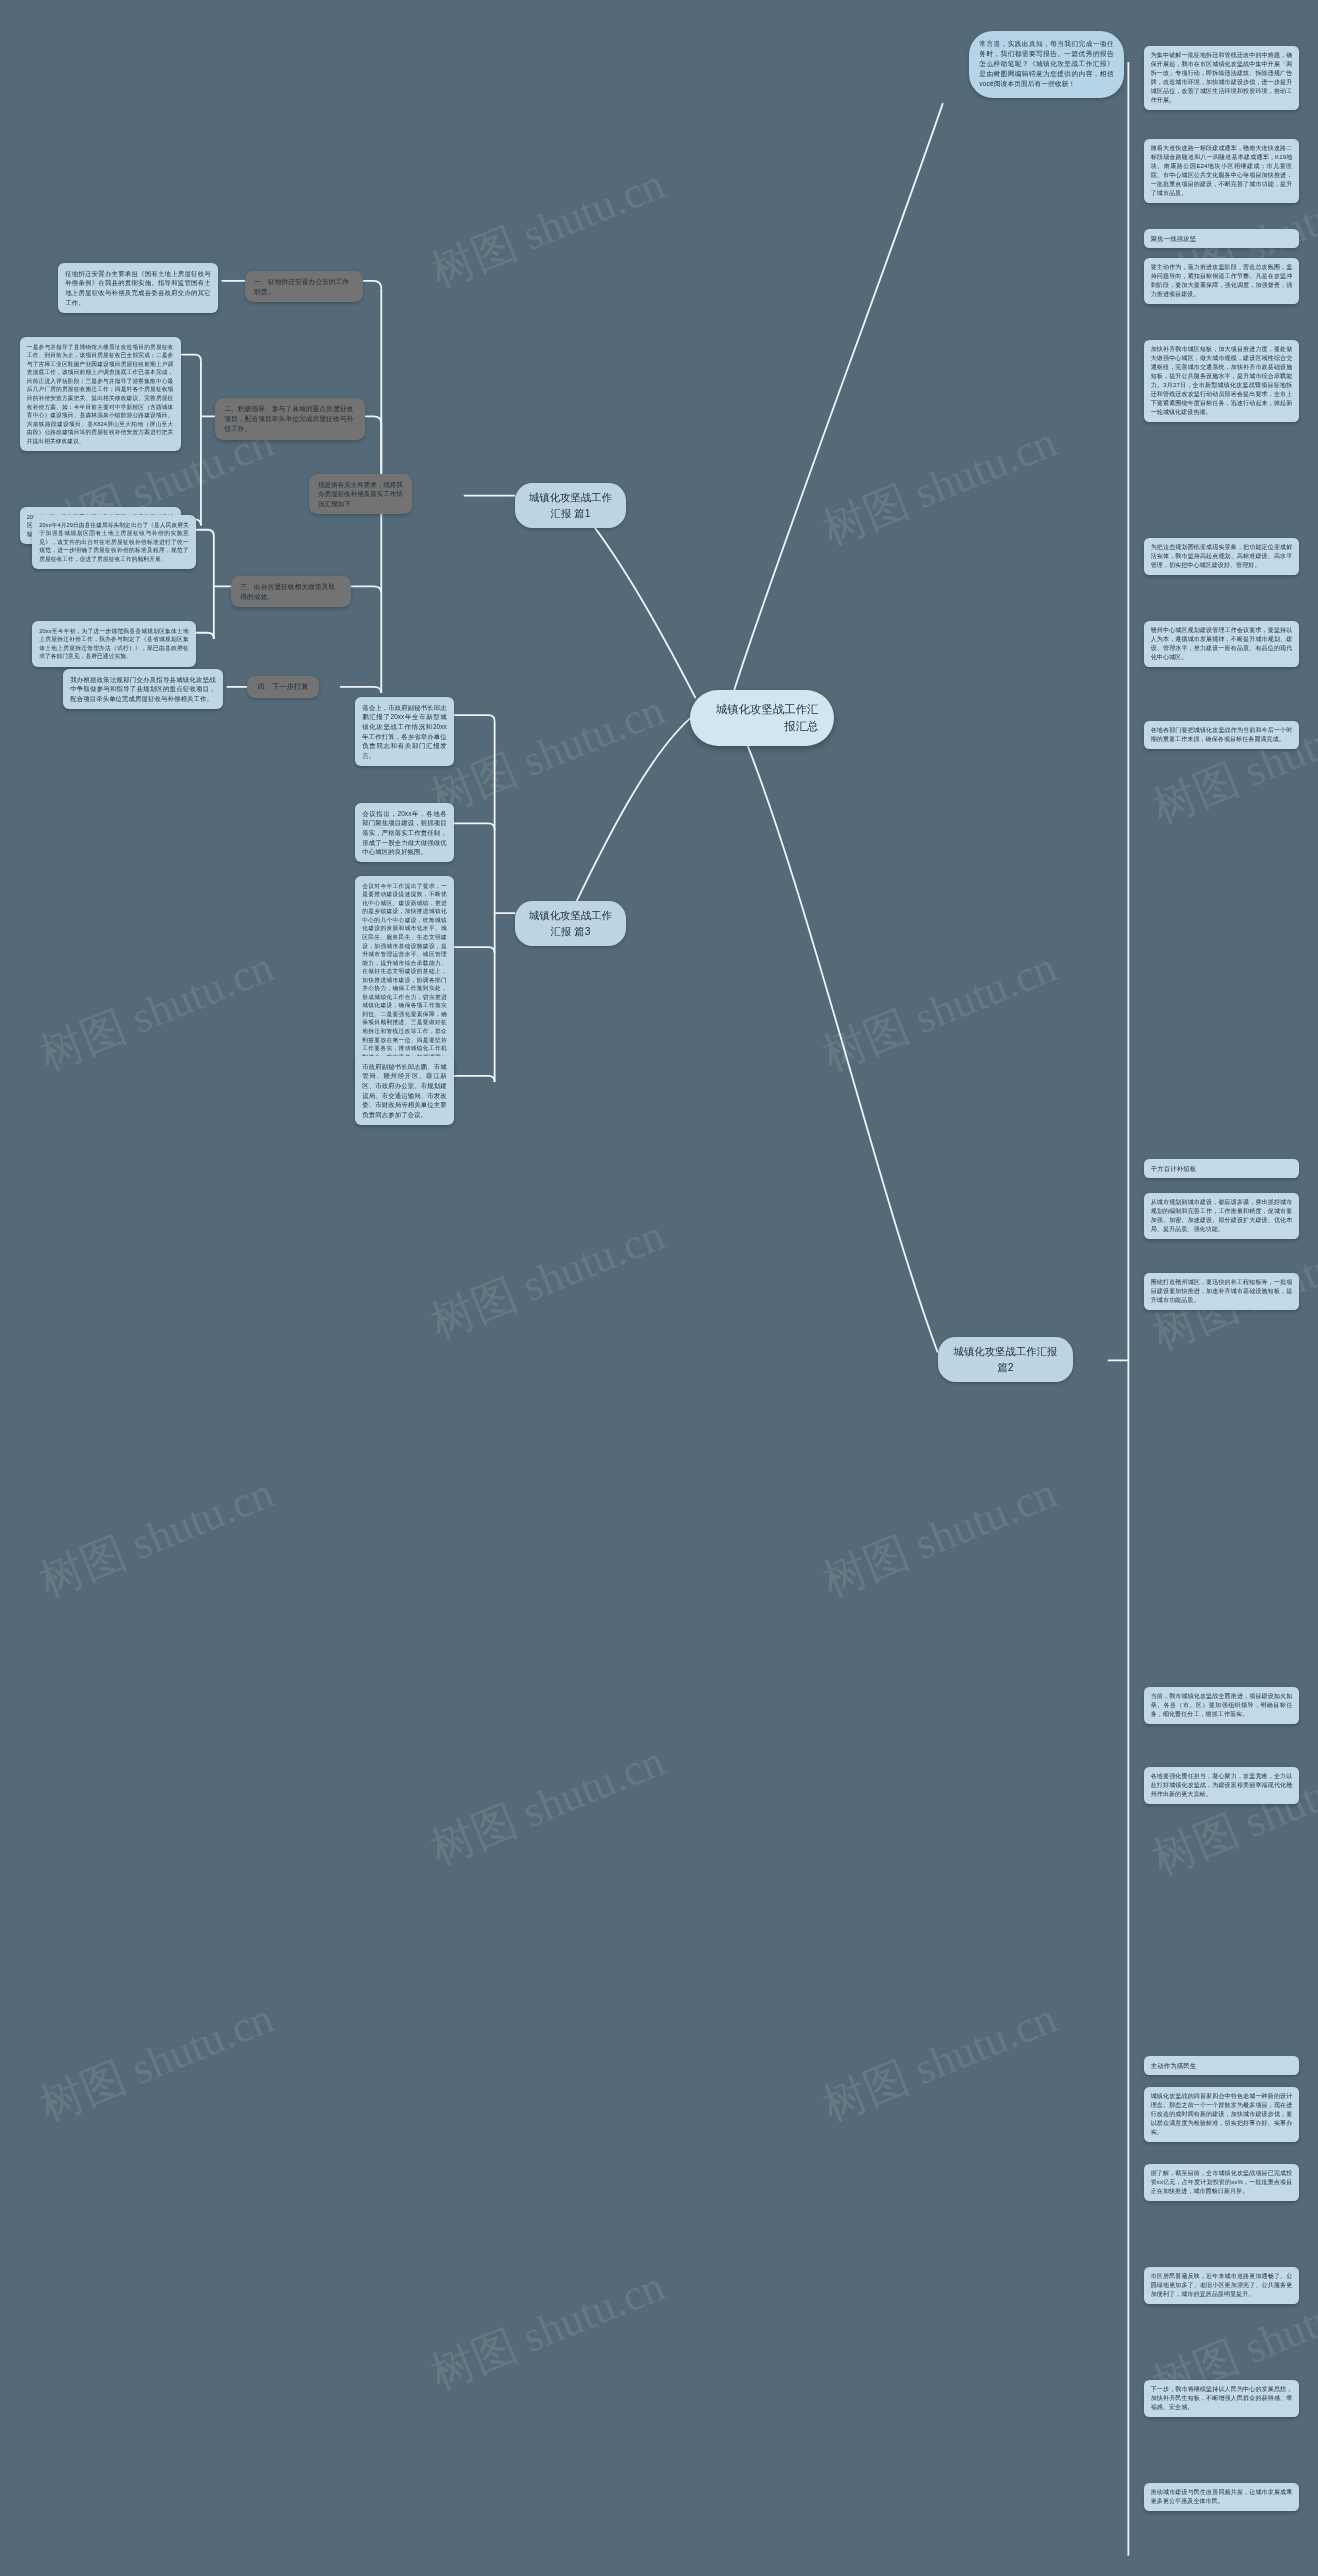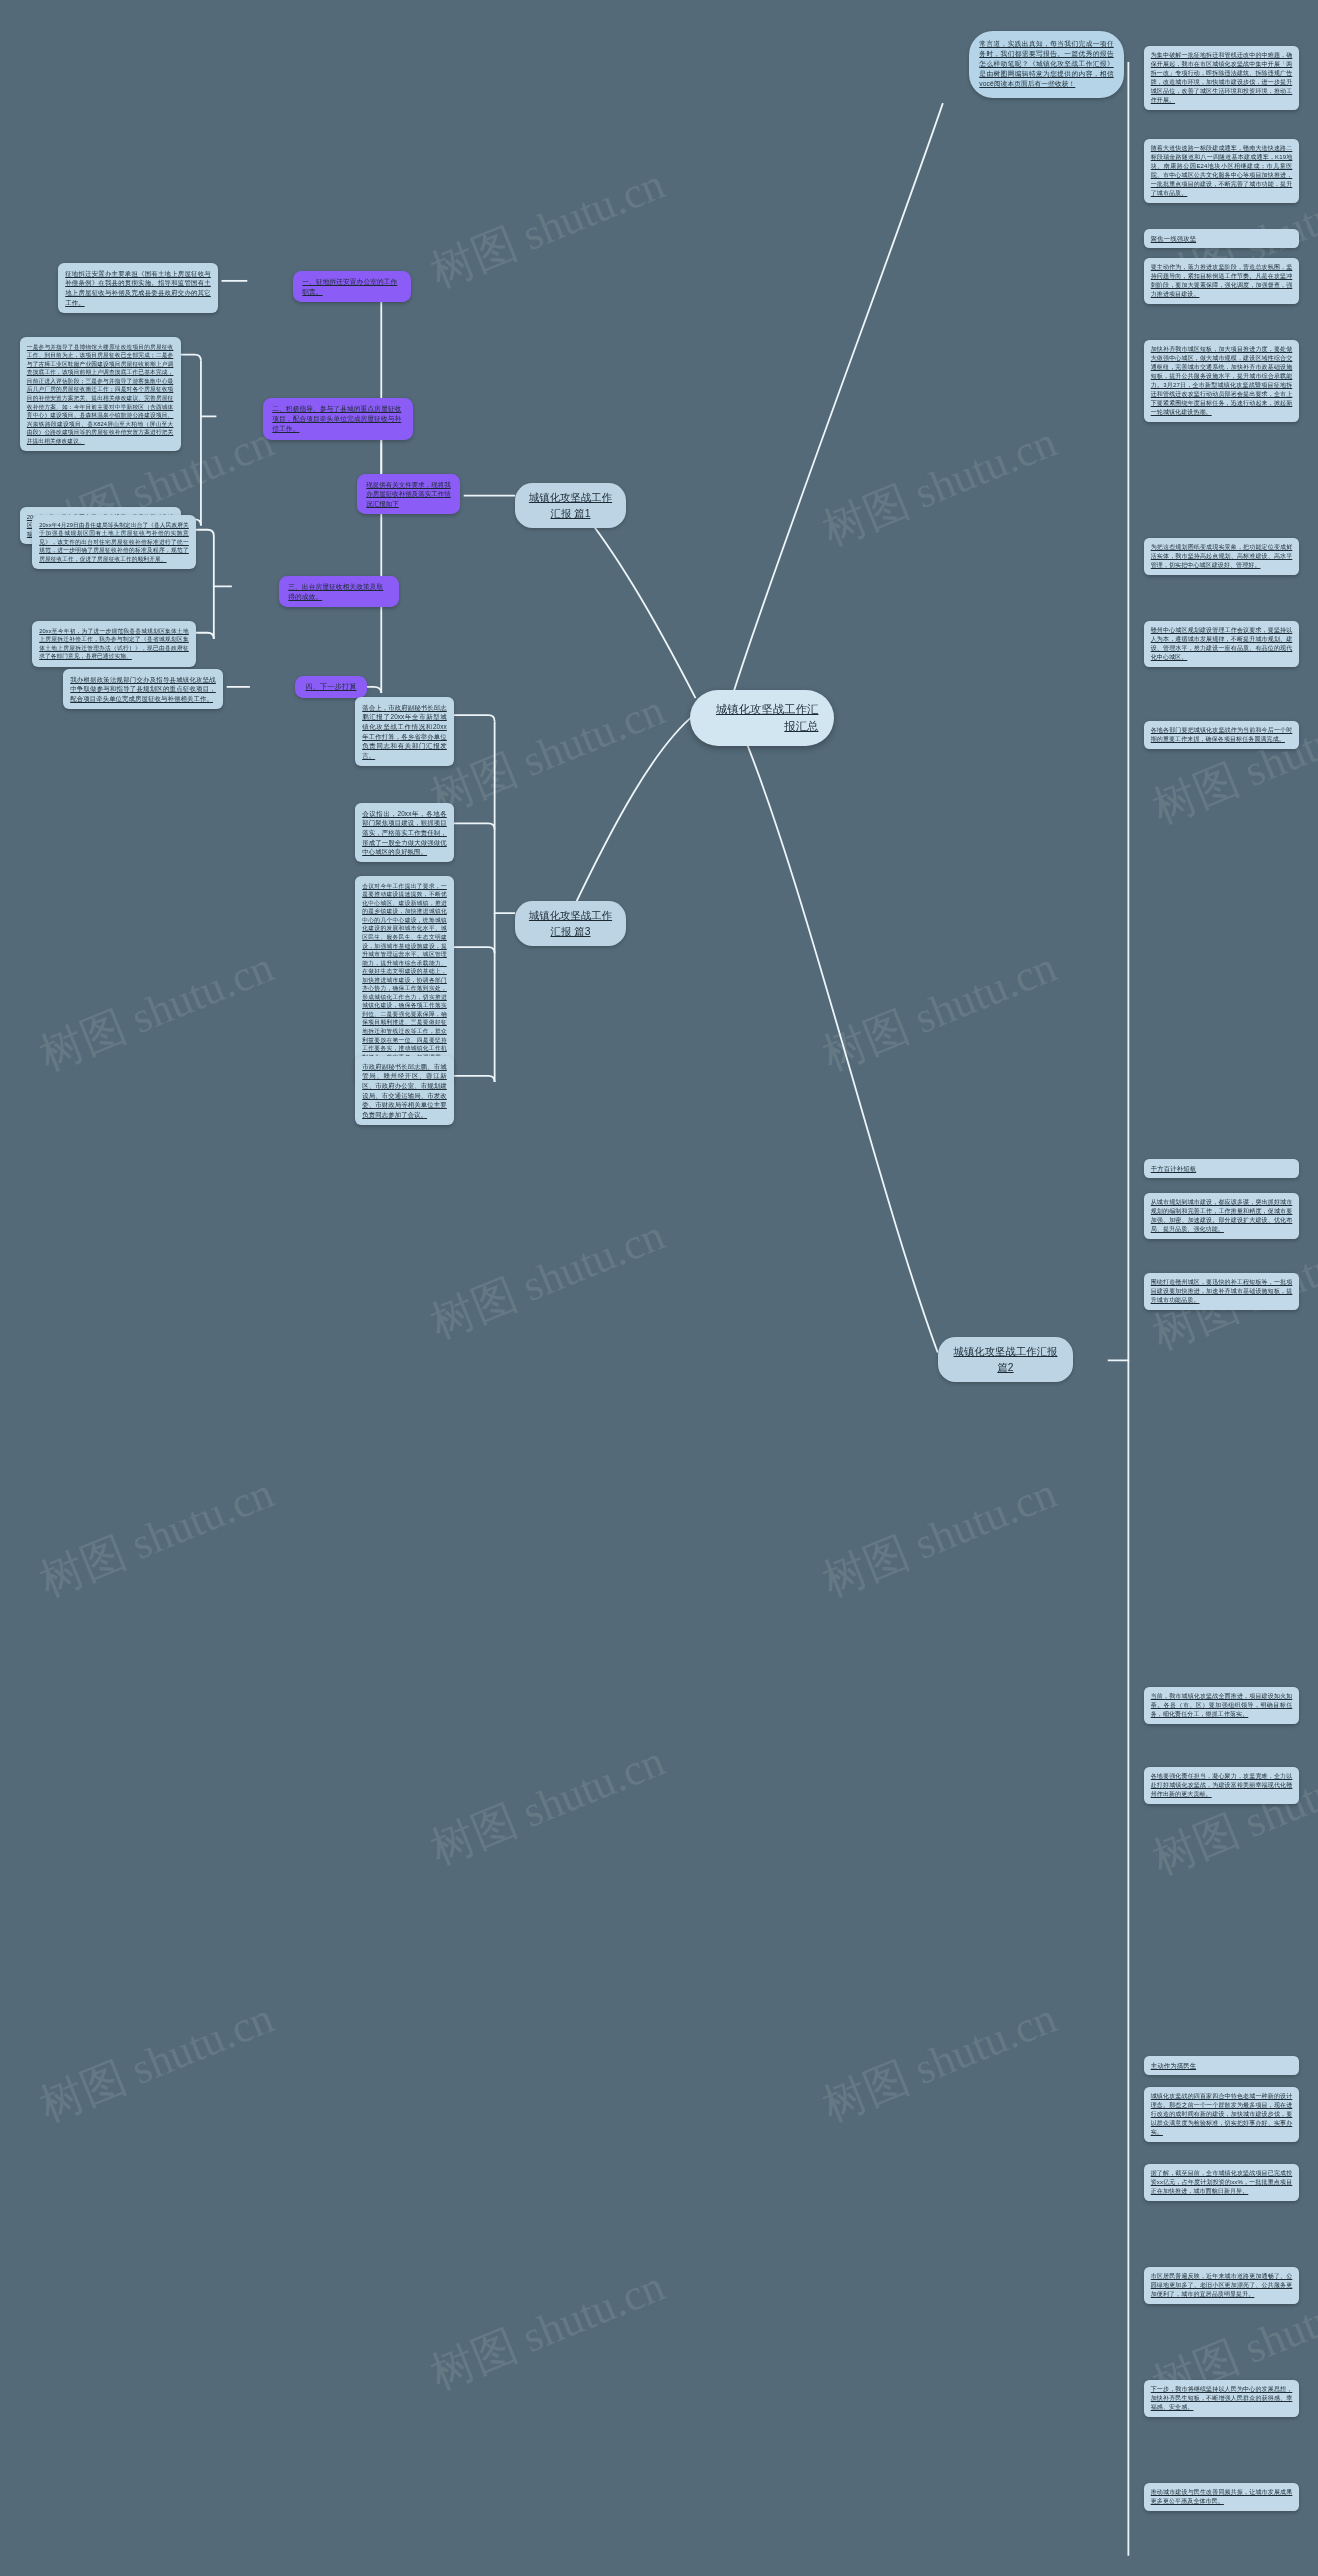--- a/index.html
+++ b/index.html
@@ -20,34 +20,33 @@
   }
   .node{
     position:absolute;
     box-sizing:border-box;
     background:#c5dcea;
     color:#1b2a33;
     border-radius:7.2px;
     box-shadow:0 1.5px 3.6px rgba(0,0,0,.22);
     line-height:1.5;
     letter-spacing:0.1px;
-    text-decoration:underline;
   }
   .root{
     background:#d2e6f2;border-radius:36px;
     font-size:11.3px;text-align:right;
     padding:11.3px 15.5px;box-shadow:0 2.6px 6.2px rgba(0,0,0,.28);
   }
   .branch{
     background:#bcd4e4;border-radius:17.5px;
     font-size:10.3px;text-align:center;padding:7.2px 13.4px;
   }
   .topic{
-    background:#8b5cf6;border-radius:8.2px;
-    font-size:9.3px;padding:5.7px 9.3px;margin-left:48px;
+    background:#737373;border-radius:8.2px;
+    font-size:9.3px;padding:5.7px 9.3px;
   }
   .leaf{
     background:#bed7e7;border-radius:6.2px;
     font-size:6.4px;padding:5.7px 7.2px;text-align:justify;
   }
   .intro{
     background:#b5d4e8;border-radius:24px;
     font-size:6.7px;padding:8.2px 10.3px;text-align:justify;
   }
   .para{

